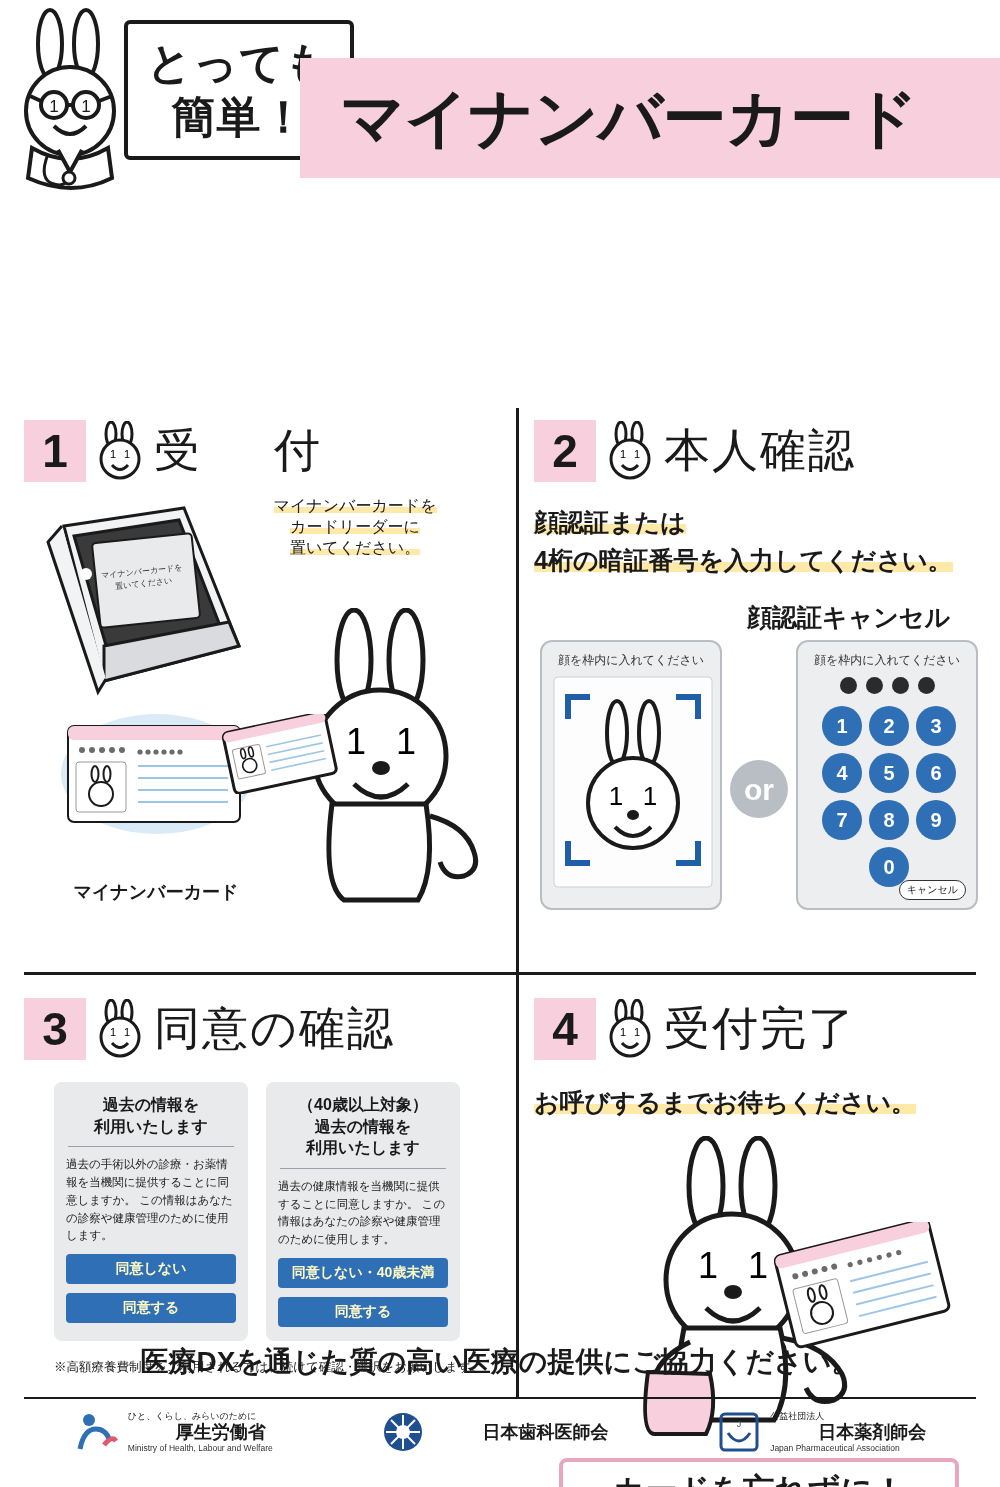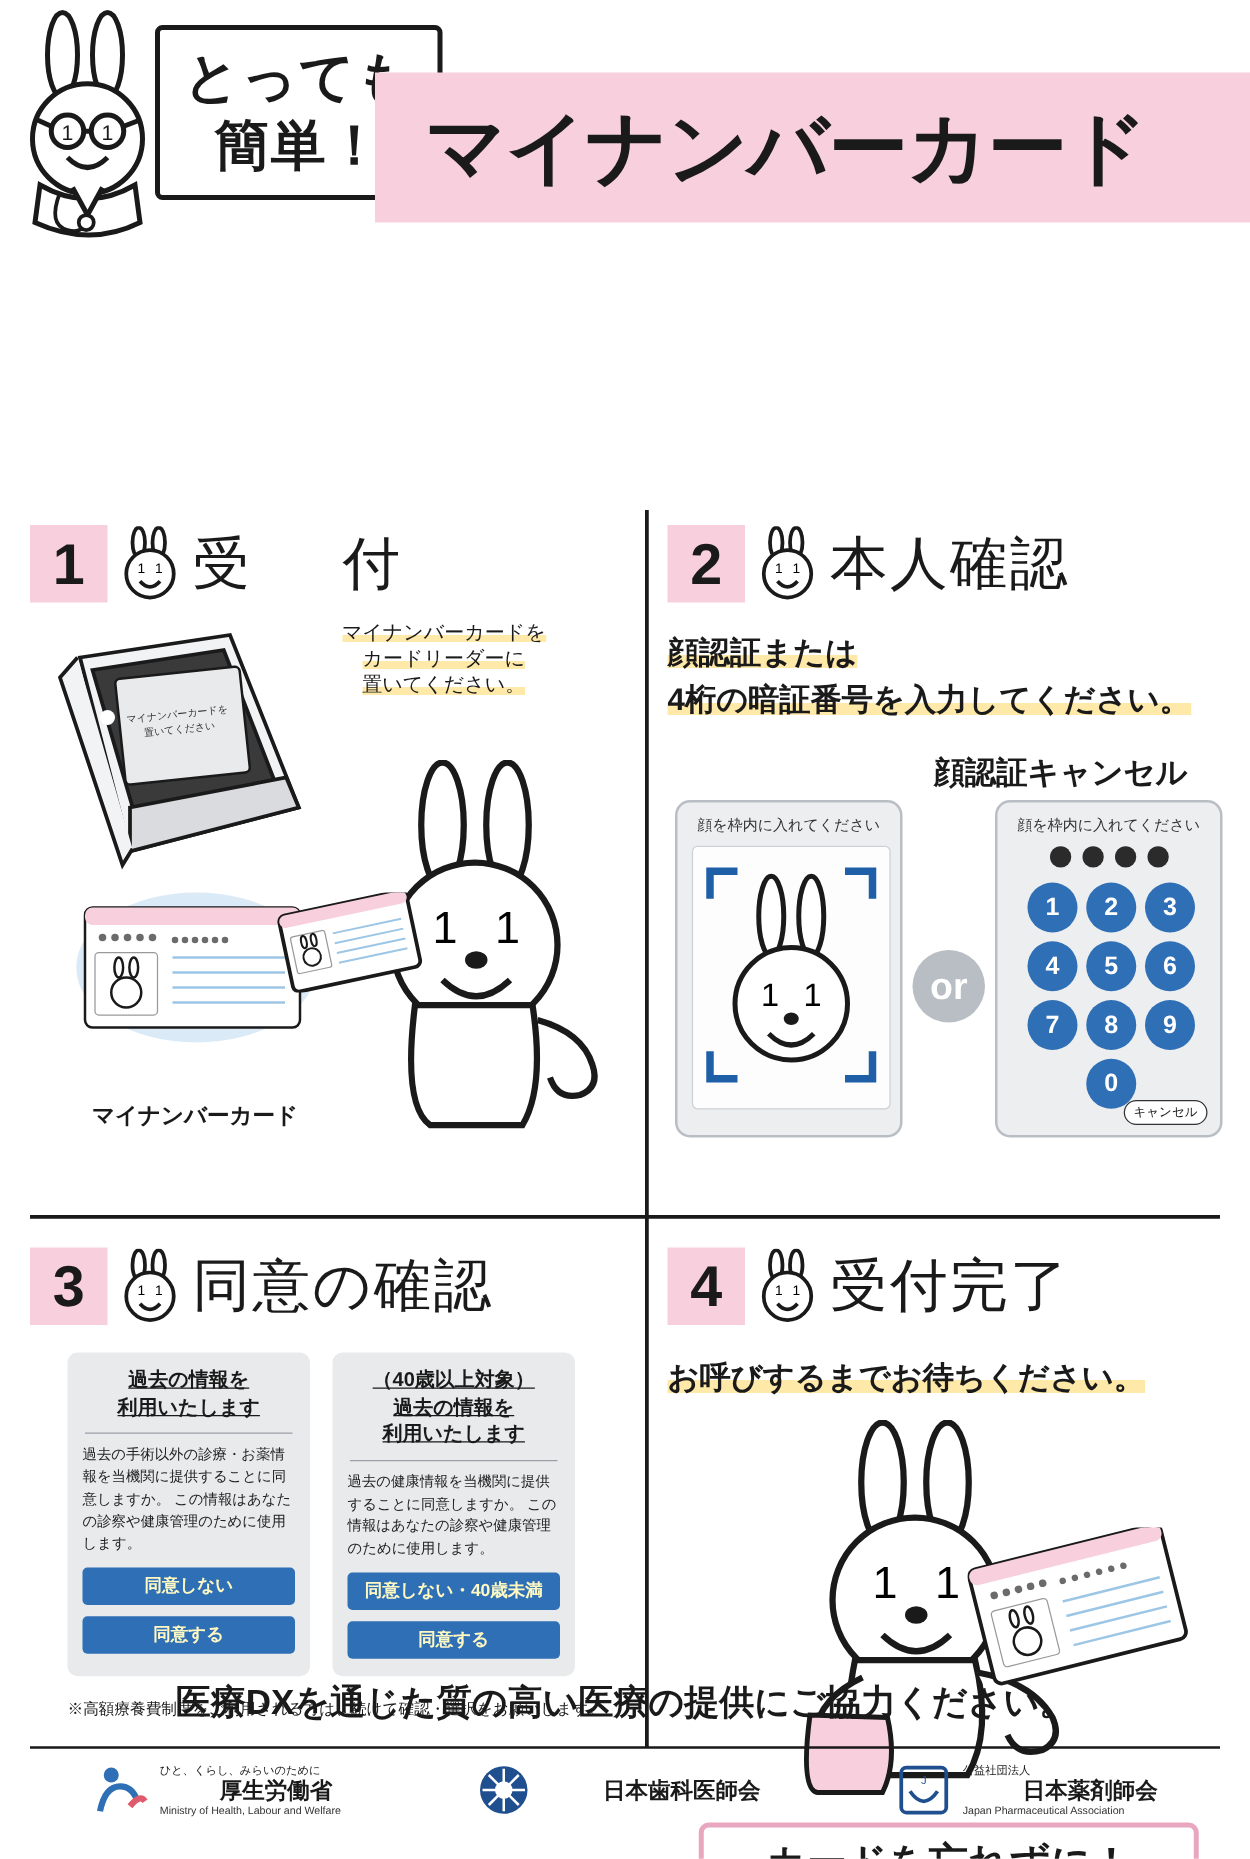--- a/index.html
+++ b/index.html
@@ -105,21 +105,21 @@
   .cancel {
     position: absolute; right: 10px; bottom: 8px;
     border: 1px solid #333; border-radius: 10px; padding: 2px 7px; font-size: 10px; background: #fff;
   }
 
   
   .consent-row { display: flex; gap: 18px; margin-top: 14px; padding-left: 30px; }
   .consent-card {
     width: 194px; background: #e8eaec; border-radius: 8px; padding: 12px 12px 14px;
   }
-  .cc-title { text-align: center; font-size: 16px; font-weight: bold; line-height: 1.35; text-decoration: underline; }
+  .cc-title { text-align: center; font-size: 16px; font-weight: bold; line-height: 1.35; }
   .cc-rule { height: 1px; background: #9aa0a6; margin: 9px 2px 9px; }
   .cc-body { font-size: 11.5px; line-height: 1.55; color: #222; }
   .cc-btn {
     margin-top: 9px; height: 30px; border-radius: 4px; background: #2f6fb5; color: #fef9c3;
     display: flex; align-items: center; justify-content: center; font-size: 14px; font-weight: bold;
   }
   .note { margin-top: 18px; padding-left: 30px; font-size: 12.5px; }
 
   
   .p4-art { position: relative; height: 330px; }

